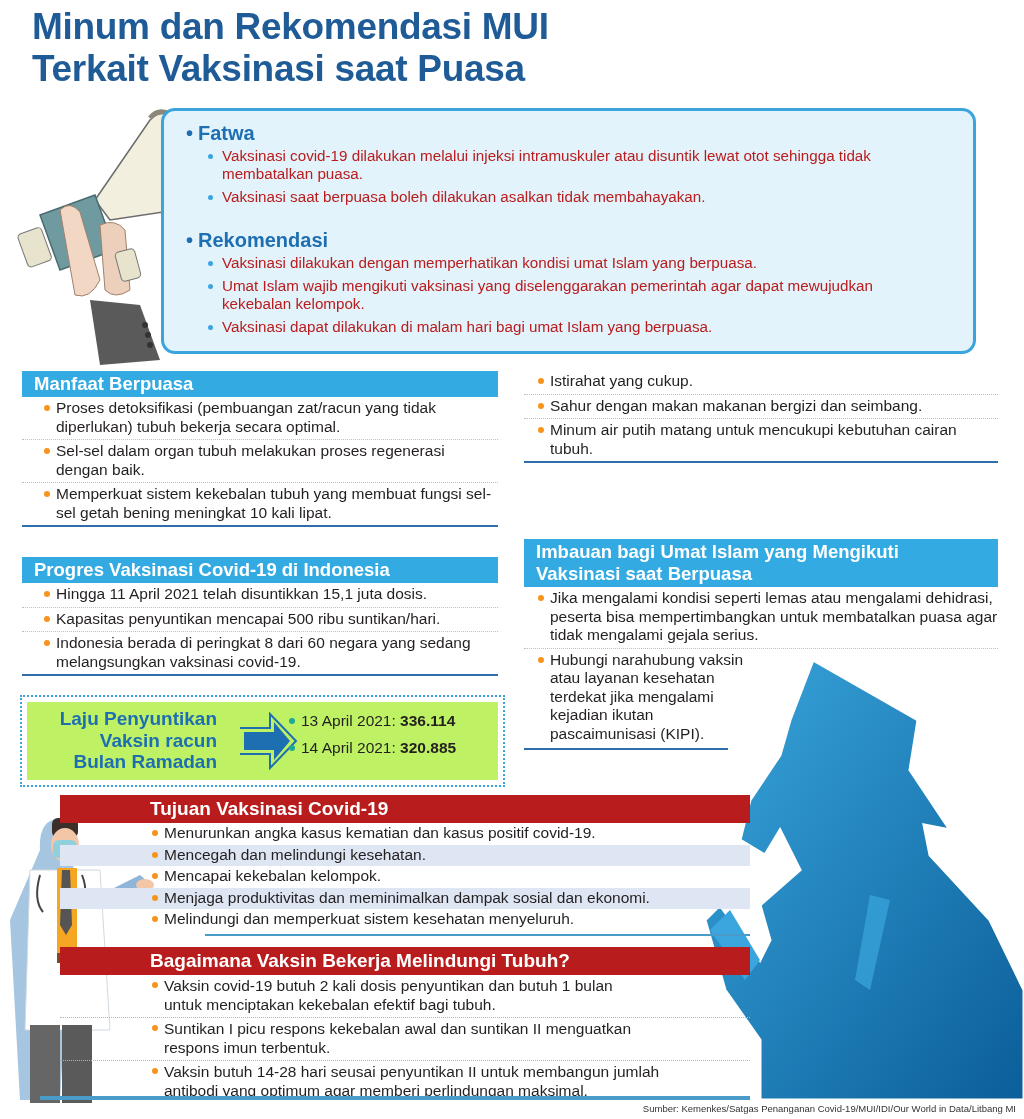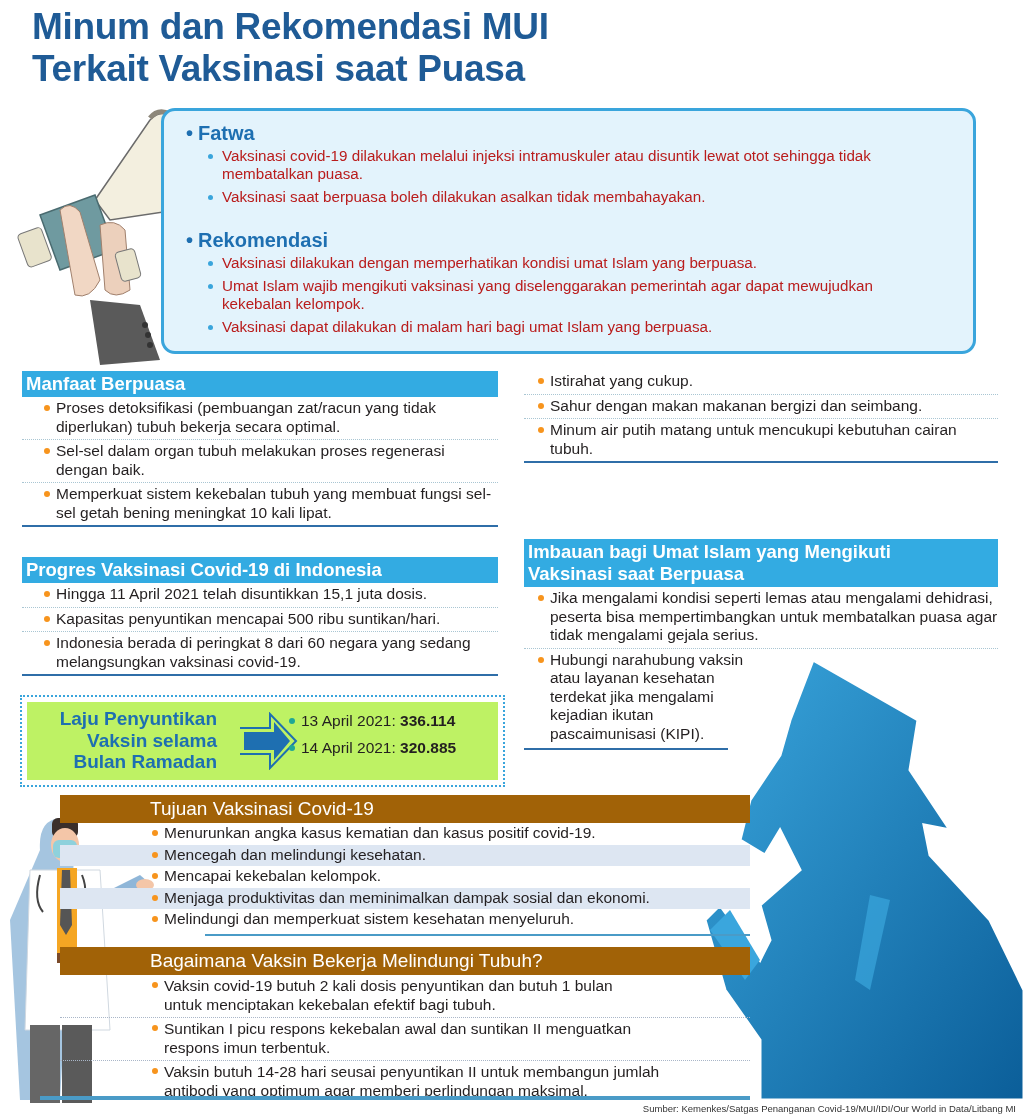--- a/index.html
+++ b/index.html
@@ -33,21 +33,21 @@
   .fb-list li::before {
     content: ""; position: absolute; left: 0; top: 7px; width: 5px; height: 5px;
     background: #3aa5dc; border-radius: 50%;
   }
   .fb-gap { height: 17px; }
 
   
   .section { position: absolute; }
   .sec-head {
     background: #33abe2; color: #ffffff; font-weight: bold; font-size: 18.5px;
-    line-height: 22px; padding: 2px 4px;
+    line-height: 22px; padding: 2px 12px;
   }
   .sec-list { list-style: none; }
   .sec-list li {
     position: relative; padding: 2px 0 3px 34px; font-size: 15.5px; line-height: 18.5px;
     border-bottom: 1px dotted #a9c6d3; color: #231f20;
   }
   .sec-list li:last-child { border-bottom: 2px solid #2f6ea8; }
   .sec-list li::before {
     content: ""; position: absolute; left: 22px; top: 8px; width: 6px; height: 6px;
     background: #f7941d; border-radius: 50%;
@@ -84,21 +84,21 @@
   }
   .laju-list li::before {
     content: ""; position: absolute; left: 0; top: 7px; width: 6px; height: 6px;
     background: #1fa796; border-radius: 50%;
   }
   .laju-list b { font-weight: bold; }
 
   
   #tujuan { left: 60px; top: 795px; width: 690px; }
   .band-head {
-    background: #a16207; color: #ffffff; font-weight: normal; font-size: 19px;
+    background: #b91c1c; color: #ffffff; font-weight: bold; font-size: 19px;
     line-height: 22px; padding: 3px 0 3px 90px;
   }
   .band-list { list-style: none; }
   .band-list li {
     position: relative; padding: 1px 0 2px 104px; font-size: 15.5px; line-height: 18.5px;
     color: #231f20;
   }
   .band-list li.shade { background: #dde6f2; }
   .band-list li::before {
     content: ""; position: absolute; left: 92px; top: 7px; width: 6px; height: 6px;
@@ -192,21 +192,21 @@
     <li>Jika mengalami kondisi seperti lemas atau mengalami dehidrasi, peserta bisa mempertimbangkan untuk membatalkan puasa agar tidak mengalami gejala serius.</li>
     <li style="width:225px">Hubungi narahubung vaksin atau layanan kesehatan terdekat jika mengalami kejadian ikutan pascaimunisasi (KIPI).</li>
   </ul>
   <div class="kipi-rule"></div>
 </div>
 
 <div class="laju">
   <div class="laju-inner">
     <div class="laju-title">
       <div>Laju Penyuntikan</div>
-      <div>Vaksin selama</div>
+      <div>Vaksin racun</div>
       <div>Bulan Ramadan</div>
     </div>
     <svg class="laju-arrow" viewBox="0 0 60 58">
       <path d="M2 16 L32 16 L32 2 L58 29 L32 56 L32 42 L2 42" fill="none" stroke="#1e6fb1" stroke-width="2"></path>
       <path d="M6 20 L36 20 L36 10 L52 29 L36 48 L36 38 L6 38 Z" fill="#1e6fb1"></path>
     </svg>
     <ul class="laju-list">
       <li><span>13 April 2021:</span> <b>336.114</b></li>
       <li><span>14 April 2021:</span> <b>320.885</b></li>
     </ul>

